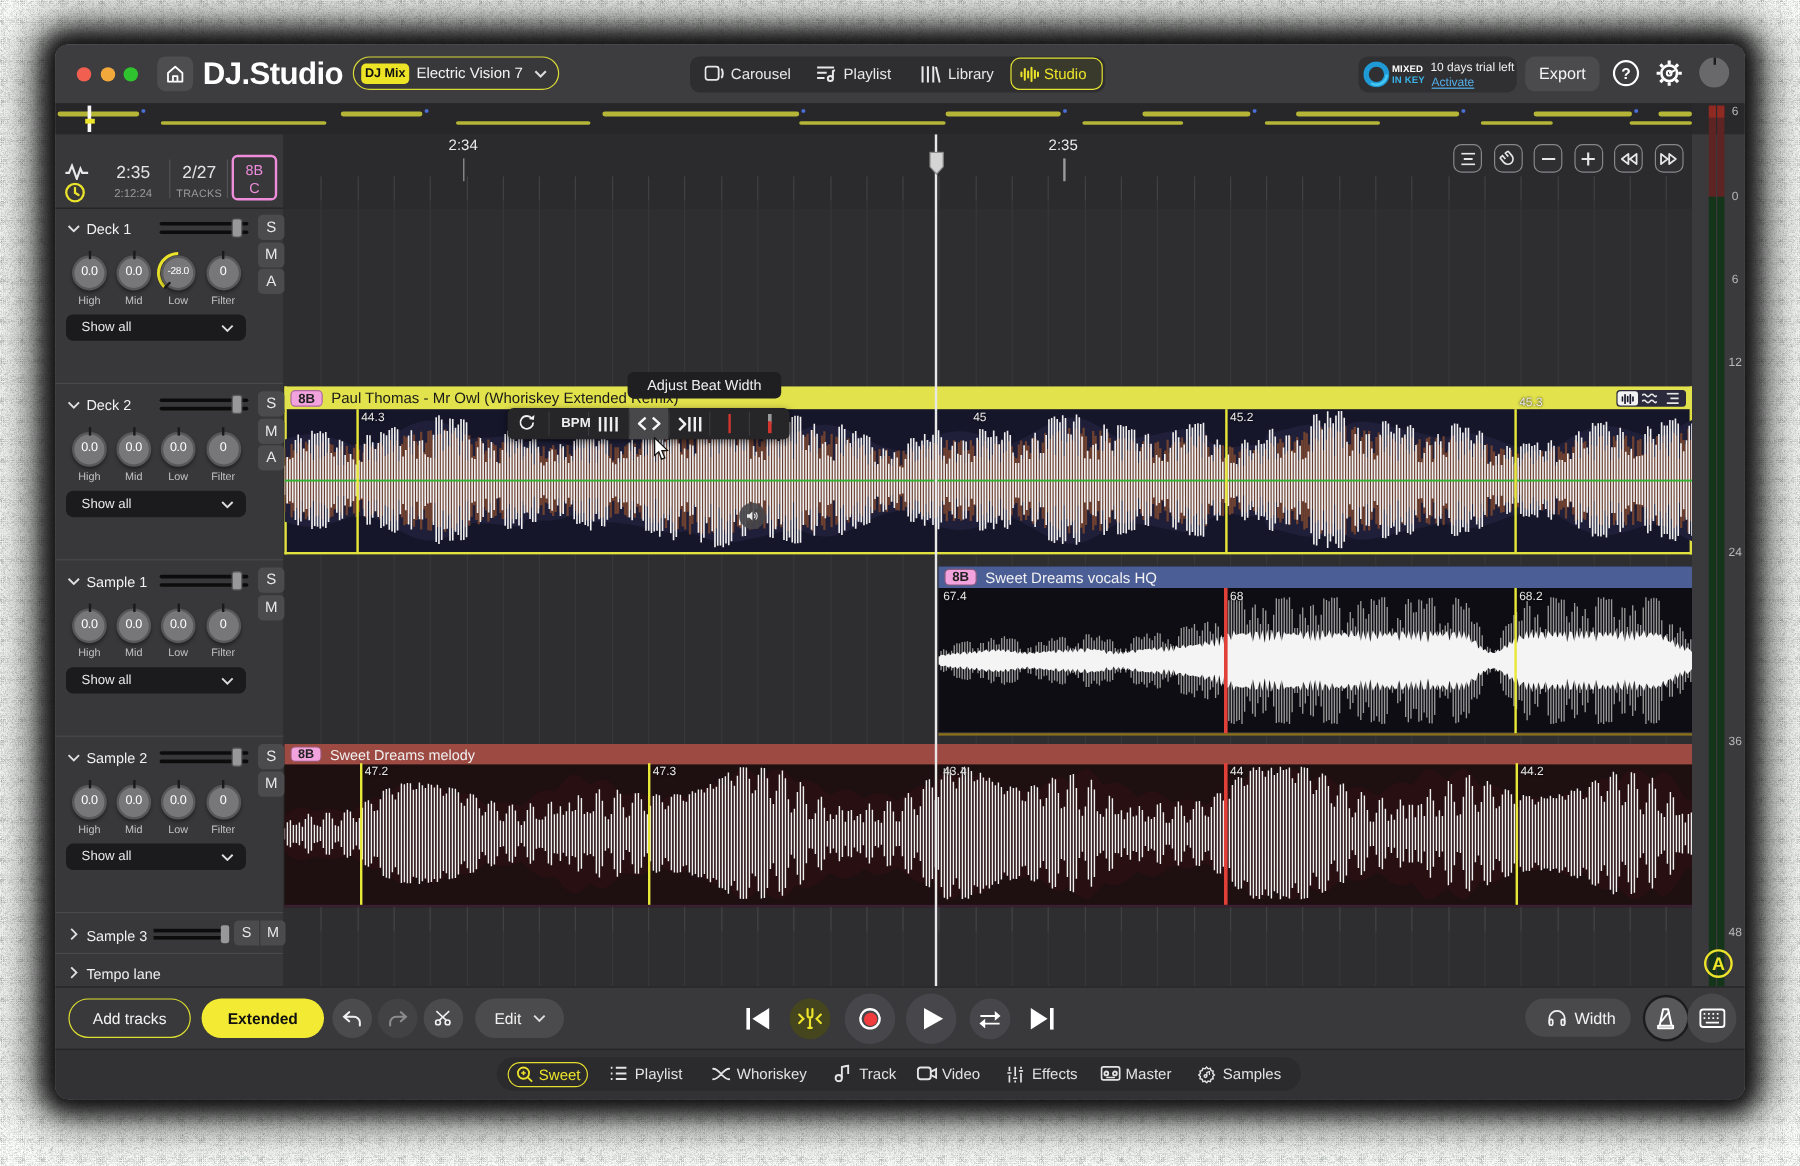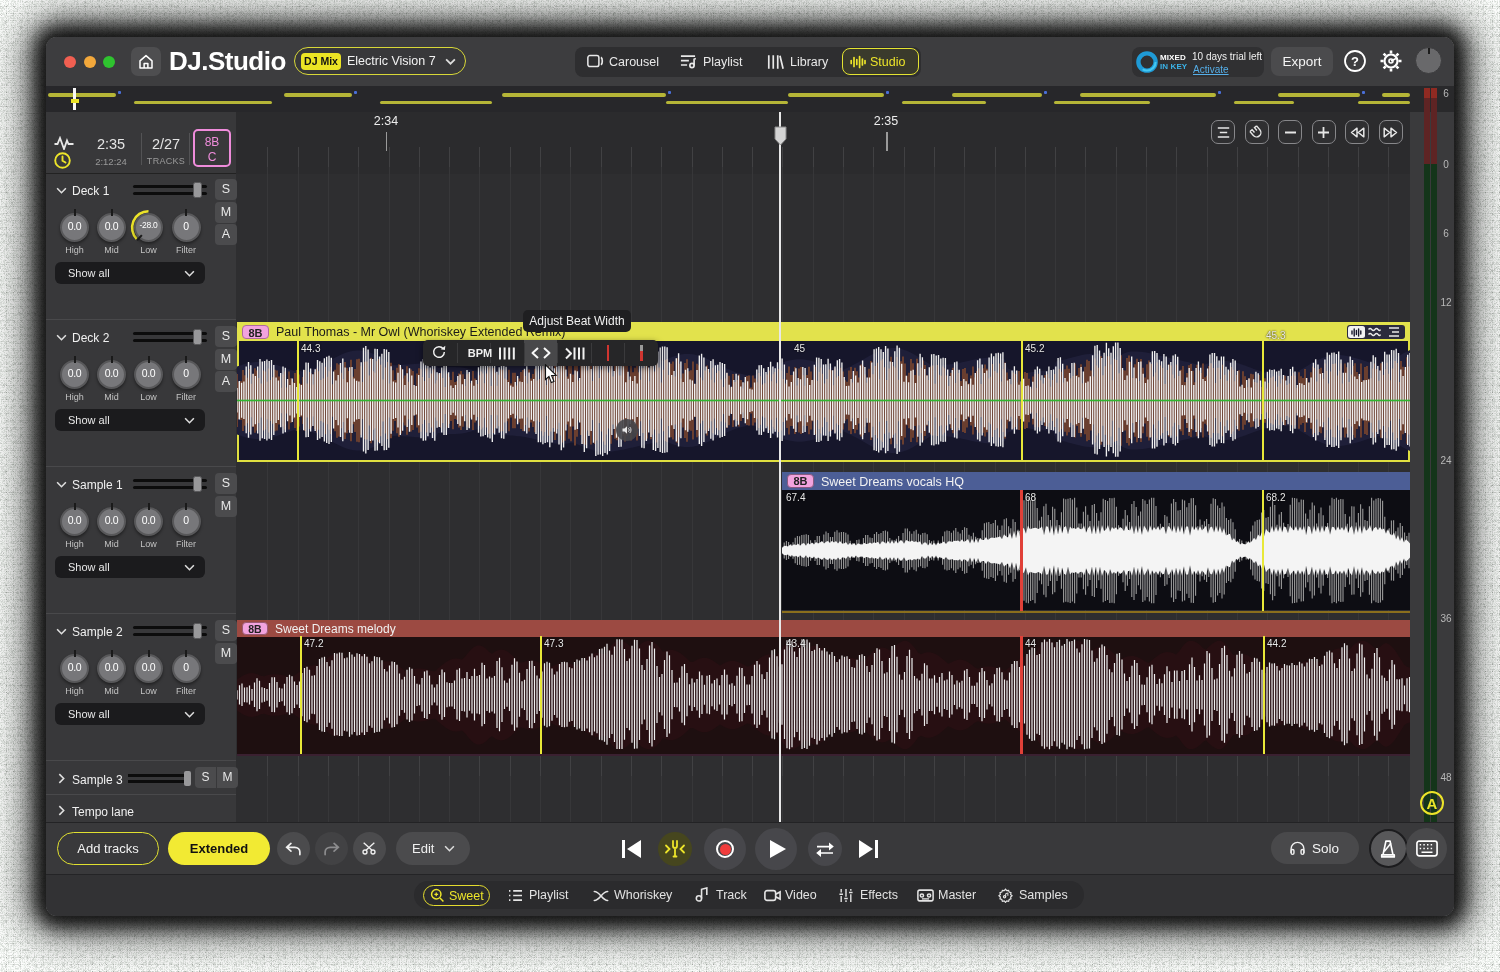--- a/index.html
+++ b/index.html
@@ -246,21 +246,21 @@
         <rect x="0" y="52" width="1173" height="14" fill="#46281f" opacity="0.85"></rect>
         <path d="M0.0 32.9V86.1M2.0 40.9V78.1M4.0 39.9V79.1M6.0 28.9V90.1M8.0 34.2V84.8M10.0 36.7V82.3M12.0 28.1V90.9M14.0 42.8V76.2M16.0 32.9V86.1M18.0 27.2V91.8M20.0 29.5V89.5M22.0 37.0V82.0M24.0 42.4V76.6M26.0 29.5V89.5M28.0 30.5V88.5M30.0 40.8V78.2M32.0 27.5V91.5M34.0 39.0V80.0M36.0 36.3V82.7M38.0 28.7V90.3M40.0 29.6V89.4M42.0 35.6V83.4M44.0 46.7V72.3M46.0 33.6V85.4M48.0 30.6V88.4M50.0 46.6V72.4M52.0 30.6V88.4M54.0 37.2V81.8M56.0 41.2V77.8M58.0 32.1V86.9M60.0 29.0V90.0M62.0 33.5V85.5M64.0 43.3V75.7M66.0 36.0V83.0M68.0 28.9V90.1M70.0 42.4V76.6M72.0 30.9V88.1M74.0 32.6V86.4M76.0 43.4V75.6M78.0 31.0V88.0M80.0 27.5V91.5M82.0 30.2V88.8M84.0 38.9V80.1M86.0 37.4V81.6M88.0 25.8V93.2M90.0 35.7V83.3M92.0 30.3V88.7M94.0 26.0V93.0M96.0 43.3V75.7M98.0 28.8V90.2M100.0 22.2V96.8M102.0 23.4V95.6M104.0 31.7V87.3M106.0 37.9V81.1M108.0 21.1V97.9M110.0 26.7V92.3M112.0 30.1V88.9M114.0 18.8V100.2M116.0 35.7V83.3M118.0 27.9V91.1M120.0 18.2V100.8M122.0 17.8V101.2M124.0 25.3V93.7M126.0 40.9V78.1M128.0 20.8V98.2M130.0 20.6V98.4M132.0 34.6V84.4M134.0 16.8V102.2M136.0 30.2V88.8M138.0 31.8V87.2M140.0 20.2V98.8M142.0 18.1V100.9M144.0 23.8V95.2M146.0 38.4V80.6M148.0 26.6V92.4M150.0 21.1V97.9M152.0 42.5V76.5M154.0 21.8V97.2M156.0 29.3V89.7M158.0 38.9V80.1M160.0 26.7V92.3M162.0 23.2V95.8M164.0 26.4V92.6M166.0 37.4V81.6M168.0 34.6V84.4M170.0 25.2V93.8M172.0 40.7V78.3M174.0 28.6V90.4M176.0 30.0V89.0M178.0 45.1V73.9M180.0 32.5V86.5M182.0 27.3V91.7M184.0 28.2V90.8M186.0 36.0V83.0M188.0 40.1V78.9M190.0 27.4V91.6M192.0 37.0V82.0M194.0 32.4V86.6M196.0 28.3V90.7M198.0 42.4V76.6M200.0 39.2V79.8M202.0 33.2V85.8M204.0 32.2V86.8M206.0 37.0V82.0M208.0 46.1V72.9M210.0 32.6V86.4M212.0 36.3V82.7M214.0 38.9V80.1M216.0 30.8V88.2M218.0 41.0V78.0M220.0 40.3V78.7M222.0 32.4V86.6M224.0 29.9V89.1M226.0 33.3V85.7M228.0 45.1V73.9M230.0 33.2V85.8M232.0 32.4V86.6M234.0 42.2V76.8M236.0 29.9V89.1M238.0 37.6V81.4M240.0 43.1V75.9M242.0 34.2V84.8M244.0 30.6V88.4M246.0 32.5V86.5M248.0 42.3V76.7M250.0 32.4V86.6M252.0 26.3V92.7M254.0 44.9V74.1M256.0 27.1V91.9M258.0 31.9V87.1M260.0 44.8V74.2M262.0 33.7V85.3M264.0 28.5V90.5M266.0 28.8V90.2M268.0 37.4V81.6M270.0 38.7V80.3M272.0 28.8V90.2M274.0 42.6V76.4M276.0 31.7V87.3M278.0 31.8V87.2M280.0 44.5V74.5M282.0 37.6V81.4M284.0 30.9V88.1M286.0 29.1V89.9M288.0 34.9V84.1M290.0 42.5V76.5M292.0 28.5V90.5M294.0 37.4V81.6M296.0 33.0V86.0M298.0 27.8V91.2M300.0 39.4V79.6M302.0 37.9V81.1M304.0 28.7V90.3M306.0 24.3V94.7M308.0 28.0V91.0M310.0 44.1V74.9M312.0 24.3V94.7M314.0 28.4V90.6M316.0 31.9V87.1M318.0 20.0V99.0M320.0 31.0V88.0M322.0 37.2V81.8M324.0 24.6V94.4M326.0 17.6V101.4M328.0 19.2V99.8M330.0 35.6V83.4M332.0 21.3V97.7M334.0 18.8V100.2M336.0 33.6V85.4M338.0 14.5V104.5M340.0 23.3V95.7M342.0 39.4V79.6M344.0 24.9V94.1M346.0 16.1V102.9M348.0 15.3V103.7M350.0 29.4V89.6M352.0 25.0V94.0M354.0 15.4V103.6M356.0 40.1V78.9M358.0 15.9V103.1M360.0 19.6V99.4M362.0 37.0V82.0M364.0 28.6V90.4M366.0 18.5V100.5M368.0 15.3V103.7M370.0 25.6V93.4M372.0 31.5V87.5M374.0 16.3V102.7M376.0 35.6V83.4M378.0 21.2V97.8M380.0 19.7V99.3M382.0 34.4V84.6M384.0 34.5V84.5M386.0 23.8V95.2M388.0 18.5V100.5M390.0 24.3V94.7M392.0 38.7V80.3M394.0 19.4V99.6M396.0 31.3V87.7M398.0 26.7V92.3M400.0 19.6V99.4M402.0 31.3V87.7M404.0 38.8V80.2M406.0 26.9V92.1M408.0 19.4V99.6M410.0 21.5V97.5M412.0 40.3V78.7M414.0 20.7V98.3M416.0 25.5V93.5M418.0 30.4V88.6M420.0 17.5V101.5M422.0 26.4V92.6M424.0 41.5V77.5M426.0 28.7V90.3M428.0 19.1V99.9M430.0 17.9V101.1M432.0 33.9V85.1M434.0 22.7V96.3M436.0 20.4V98.6M438.0 35.4V83.6M440.0 17.3V101.7M442.0 22.7V96.3M444.0 37.4V81.6M446.0 32.5V86.5M448.0 22.0V97.0M450.0 18.3V100.7M452.0 30.2V88.8M454.0 29.2V89.8M456.0 20.6V98.4M458.0 43.0V76.0M460.0 22.8V96.2M462.0 24.3V94.7M464.0 36.5V82.5M466.0 39.2V79.8M468.0 29.5V89.5M470.0 24.5V94.5M472.0 31.4V87.6M474.0 38.7V80.3M476.0 26.8V92.2M478.0 41.5V77.5M480.0 32.0V87.0M482.0 29.8V89.2M484.0 38.4V80.6M486.0 46.0V73.0M488.0 37.6V81.4M490.0 32.0V87.0M492.0 34.7V84.3M494.0 46.4V72.6M496.0 33.1V85.9M498.0 41.0V78.0M500.0 38.9V80.1M502.0 33.6V85.4M504.0 39.1V79.9M506.0 47.4V71.6M508.0 41.8V77.2M510.0 35.1V83.9M512.0 34.5V84.5M514.0 46.4V72.6M516.0 34.6V84.4M518.0 37.5V81.5M520.0 41.2V77.8M522.0 32.0V87.0M524.0 35.3V83.7M526.0 43.5V75.5M528.0 42.2V76.8M530.0 33.4V85.6M532.0 29.8V89.2M534.0 40.3V78.7M536.0 33.2V85.8M538.0 30.9V88.1M540.0 42.2V76.8M542.0 28.1V90.9M544.0 29.4V89.6M546.0 38.1V80.9M548.0 42.6V76.4M550.0 31.9V87.1M552.0 25.6V93.4M554.0 33.9V85.1M556.0 34.1V84.9M558.0 25.9V93.1M560.0 44.4V74.6M562.0 27.6V91.4M564.0 26.1V92.9M566.0 34.2V84.8M568.0 44.8V74.2M570.0 34.1V84.9M572.0 25.8V93.2M574.0 30.4V88.6M576.0 38.8V80.2M578.0 25.8V93.2M580.0 40.1V78.9M582.0 31.1V87.9M584.0 26.5V92.5M586.0 32.8V86.2M588.0 42.5V76.5M590.0 38.1V80.9M592.0 28.6V90.4M594.0 29.3V89.7M596.0 44.3V74.7M598.0 27.4V91.6M600.0 36.4V82.6M602.0 34.9V84.1M604.0 26.7V92.3M606.0 30.6V88.4M608.0 39.3V79.7M610.0 40.8V78.2M612.0 29.5V89.5M614.0 26.1V92.9M616.0 41.6V77.4M618.0 26.7V92.3M620.0 30.2V88.8M622.0 36.5V82.5M624.0 23.5V95.5M626.0 24.9V94.1M628.0 33.4V85.6M630.0 41.7V77.3M632.0 27.7V91.3M634.0 20.0V99.0M636.0 33.2V85.8M638.0 24.9V94.1M640.0 21.7V97.3M642.0 38.2V80.8M644.0 19.5V99.5M646.0 18.0V101.0M648.0 26.3V92.7M650.0 39.0V80.0M652.0 27.5V91.5M654.0 15.7V103.3M656.0 25.2V93.8M658.0 26.8V92.2M660.0 16.1V102.9M662.0 38.8V80.2M664.0 20.2V98.8M666.0 15.5V103.5M668.0 22.5V96.5M670.0 34.8V84.2M672.0 31.8V87.2M674.0 18.1V100.9M676.0 22.2V96.8M678.0 34.0V85.0M680.0 17.8V101.2M682.0 34.8V84.2M684.0 26.8V92.2M686.0 19.5V99.5M688.0 24.1V94.9M690.0 34.2V84.8M692.0 39.0V80.0M694.0 25.4V93.6M696.0 24.4V94.6M698.0 42.8V76.2M700.0 24.0V95.0M702.0 33.8V85.2M704.0 34.8V84.2M706.0 25.4V93.6M708.0 27.2V91.8M710.0 34.6V84.4M712.0 44.9V74.1M714.0 31.8V87.2M716.0 26.7V92.3M718.0 42.0V77.0M720.0 28.7V90.3M722.0 32.0V87.0M724.0 40.0V79.0M726.0 27.9V91.1M728.0 27.0V92.0M730.0 32.5V86.5M732.0 42.6V76.4M734.0 34.4V84.6M736.0 25.4V93.6M738.0 36.5V82.5M740.0 30.0V89.0M742.0 27.2V91.8M744.0 43.0V76.0M746.0 27.3V91.7M748.0 23.6V95.4M750.0 27.8V91.2M752.0 37.5V81.5M754.0 35.8V83.2M756.0 23.0V96.0M758.0 30.0V89.0M760.0 31.8V87.2M762.0 22.6V96.4M764.0 40.4V78.6M766.0 28.0V91.0M768.0 21.6V97.4M770.0 31.5V87.5M772.0 38.6V80.4M774.0 43.3V75.7M776.0 31.4V87.6M778.0 32.9V86.1M780.0 41.6V77.4M782.0 30.0V89.0M784.0 41.0V78.0M786.0 37.9V81.1M788.0 31.1V87.9M790.0 32.0V87.0M792.0 37.7V81.3M794.0 47.5V71.5M796.0 35.5V83.5M798.0 33.1V85.9M800.0 47.1V71.9M802.0 32.8V86.2M804.0 39.3V79.7M806.0 42.4V76.6M808.0 34.1V84.9M810.0 33.3V85.7M812.0 37.2V81.8M814.0 45.8V73.2M816.0 38.9V80.1M818.0 33.1V85.9M820.0 41.7V77.3M822.0 28.2V90.8M824.0 30.7V88.3M826.0 41.5V77.5M828.0 28.3V90.7M830.0 24.6V94.4M832.0 27.7V91.3M834.0 37.3V81.7M836.0 35.0V84.0M838.0 22.5V96.5M840.0 34.1V84.9M842.0 27.0V92.0M844.0 23.2V95.8M846.0 42.3V76.7M848.0 25.7V93.3M850.0 18.7V100.3M852.0 20.1V98.9M854.0 29.4V89.6M856.0 35.4V83.6M858.0 17.4V101.6M860.0 24.4V94.6M862.0 26.7V92.3M864.0 15.3V103.7M866.0 34.3V84.7M868.0 25.2V93.8M870.0 15.3V103.7M872.0 15.3V103.7M874.0 23.5V95.5M876.0 39.3V79.7M878.0 18.3V100.7M880.0 19.0V100.0M882.0 32.3V86.7M884.0 14.3V104.7M886.0 28.9V90.1M888.0 29.4V89.6M890.0 16.9V102.1M892.0 14.6V104.4M894.0 20.8V98.2M896.0 37.0V82.0M898.0 23.2V95.8M900.0 17.8V101.2M902.0 40.1V78.9M904.0 18.0V101.0M906.0 26.8V92.2M908.0 36.5V82.5M910.0 23.2V95.8M912.0 19.4V99.6M914.0 23.0V96.0M916.0 35.4V83.6M918.0 31.4V87.6M920.0 21.4V97.6M922.0 39.3V79.7M924.0 24.6V94.4M926.0 26.9V92.1M928.0 43.0V76.0M930.0 29.1V89.9M932.0 23.4V95.6M934.0 24.5V94.5M936.0 33.5V85.5M938.0 37.3V81.7M940.0 23.5V95.5M942.0 35.0V84.0M944.0 28.8V90.2M946.0 25.1V93.9M948.0 41.0V78.0M950.0 32.0V87.0M952.0 24.2V94.8M954.0 23.1V95.9M956.0 29.8V89.2M958.0 41.3V77.7M960.0 23.8V95.2M962.0 29.6V89.4M964.0 32.1V86.9M966.0 22.5V96.5M968.0 36.2V82.8M970.0 34.7V84.3M972.0 25.0V94.0M974.0 22.2V96.8M976.0 27.0V92.0M978.0 42.1V76.9M980.0 26.8V92.2M982.0 26.8V92.2M984.0 37.9V81.1M986.0 23.8V95.2M988.0 33.8V85.2M990.0 39.8V79.2M992.0 29.7V89.3M994.0 25.9V93.1M996.0 28.6V90.4M998.0 40.3V78.7M1000.0 34.0V85.0M1002.0 29.3V89.7M1004.0 45.6V73.4M1006.0 30.2V88.8M1008.0 35.3V83.7M1010.0 46.2V72.8M1012.0 36.9V82.1M1014.0 32.7V86.3M1016.0 33.3V85.7M1018.0 41.1V77.9M1020.0 41.7V77.3M1022.0 34.0V85.0M1024.0 46.0V73.0M1026.0 36.6V82.4M1028.0 37.2V81.8M1030.0 47.6V71.4M1032.0 41.8V77.2M1034.0 36.7V82.3M1036.0 35.4V83.6M1038.0 40.2V78.8M1040.0 45.7V73.3M1042.0 35.0V84.0M1044.0 42.6V76.4M1046.0 38.3V80.7M1048.0 34.8V84.2M1050.0 44.0V75.0M1052.0 42.4V76.6M1054.0 35.1V83.9M1056.0 31.7V87.3M1058.0 34.7V84.3M1060.0 46.9V72.1M1062.0 31.3V87.7M1064.0 35.2V83.8M1066.0 37.0V82.0M1068.0 28.0V91.0M1070.0 36.9V82.1M1072.0 41.4V77.6M1074.0 31.3V87.7M1076.0 25.6V93.4M1078.0 27.0V92.0M1080.0 40.6V78.4M1082.0 28.0V91.0M1084.0 26.8V92.2M1086.0 37.7V81.3M1088.0 22.5V96.5M1090.0 29.9V89.1M1092.0 42.5V76.5M1094.0 30.4V88.6M1096.0 22.9V96.1M1098.0 22.4V96.6M1100.0 34.5V84.5M1102.0 29.8V89.2M1104.0 22.5V96.5M1106.0 42.4V76.6M1108.0 22.6V96.4M1110.0 26.3V92.7M1112.0 40.9V78.1M1114.0 33.4V85.6M1116.0 24.9V94.1M1118.0 22.2V96.8M1120.0 31.1V87.9M1122.0 35.0V84.0M1124.0 22.5V96.5M1126.0 39.6V79.4M1128.0 25.9V93.1M1130.0 24.9V94.1M1132.0 37.7V81.3M1134.0 37.2V81.8M1136.0 27.5V91.5M1138.0 22.5V96.5M1140.0 27.9V91.1M1142.0 39.8V79.2M1144.0 22.3V96.7M1146.0 33.9V85.1M1148.0 28.1V90.9M1150.0 21.7V97.3M1152.0 32.8V86.2M1154.0 39.3V79.7M1156.0 27.6V91.4M1158.0 20.0V99.0M1160.0 22.0V97.0M1162.0 41.0V78.0M1164.0 20.0V99.0M1166.0 25.7V93.3M1168.0 29.1V89.9M1170.0 16.3V102.7M1172.0 25.5V93.5" stroke="#6f4130" stroke-width="1.9" fill="none"></path>
         <path d="M0.0 47.0V71.6M2.3 39.9V78.5M4.6 41.7V76.7M6.9 40.5V77.9M9.2 25.6V92.3M11.5 21.1V96.7M13.8 24.3V93.6M16.1 32.8V85.4M18.4 35.1V83.2M20.7 25.5V92.5M23.0 18.0V99.8M25.3 20.5V97.3M27.6 19.9V97.9M29.9 18.4V99.4M32.2 20.0V97.8M34.5 18.9V98.9M36.8 24.0V94.0M39.1 36.4V82.0M41.4 39.4V79.0M43.7 32.0V86.2M46.0 25.5V92.5M48.3 26.7V91.3M50.6 38.1V80.3M52.9 43.9V74.6M55.2 37.4V81.0M57.5 42.0V76.5M59.8 46.1V72.5M62.1 42.6V75.9M64.4 44.0V74.5M66.7 28.8V89.2M69.0 21.6V96.2M71.3 21.8V96.0M73.6 27.6V90.5M75.9 33.2V85.0M78.2 28.2V89.9M80.5 18.9V98.9M82.8 20.3V97.5M85.1 21.8V96.0M87.4 17.3V100.5M89.7 15.7V102.0M92.0 14.8V102.9M94.3 16.7V101.0M96.6 30.6V87.5M98.9 39.4V79.0M101.2 34.0V84.2M103.5 21.9V96.0M105.8 17.5V100.2M108.1 26.6V91.4M110.4 41.3V77.2M112.7 26.2V91.8M115.0 25.9V92.0M117.3 37.6V80.7M119.6 39.8V78.6M121.9 40.4V78.0M124.2 21.2V96.6M126.5 6.8V110.6M128.8 5.0V112.4M131.1 8.6V108.9M133.4 17.7V100.1M135.7 18.1V99.6M138.0 7.7V109.7M140.3 8.1V109.4M142.6 15.5V102.2M144.9 12.7V104.9M147.2 8.1V109.3M149.5 8.5V108.9M151.8 10.9V106.7M154.1 25.3V92.7M156.4 40.5V77.9M158.7 41.4V77.0M161.0 31.7V86.5M163.3 24.0V93.9M165.6 28.3V89.8M167.9 44.0V74.6M170.2 32.2V86.0M172.5 27.3V90.7M174.8 34.4V83.9M177.1 44.1V74.4M179.4 45.0V73.6M181.7 34.0V84.3M184.0 20.6V97.2M186.3 18.0V99.8M188.6 18.4V99.4M190.9 22.7V95.2M193.2 26.4V91.7M195.5 20.9V97.0M197.8 18.0V99.8M200.1 31.3V86.8M202.4 32.1V86.1M204.7 26.5V91.5M207.0 23.9V94.1M209.3 24.0V93.9M211.6 31.2V87.0M213.9 44.4V74.1M216.2 47.0V71.7M218.5 44.1V74.5M220.8 35.1V83.1M223.1 33.5V84.7M225.4 43.3V75.2M227.7 38.0V80.3M230.0 29.0V89.1M232.3 30.9V87.3M234.6 39.8V78.6M236.9 44.8V73.7M239.2 39.0V79.4M241.5 26.3V91.7M243.8 22.3V95.6M246.1 22.7V95.2M248.4 23.9V94.0M250.7 21.2V96.6M253.0 20.3V97.6M255.3 16.6V101.1M257.6 24.3V93.6M259.9 30.8V87.4M262.2 26.2V91.8M264.5 20.5V97.3M266.8 20.1V97.7M269.1 25.8V92.2M271.4 40.9V77.5M273.7 44.5V74.1M276.0 45.8V72.8M278.3 40.9V77.6M280.6 35.1V83.2M282.9 40.6V77.8M285.2 40.9V77.6M287.5 27.8V90.2M289.8 25.3V92.6M292.1 31.5V86.7M294.4 39.7V78.7M296.7 38.1V80.3M299.0 24.9V93.0M301.3 16.4V101.3M303.6 16.4V101.3M305.9 14.5V103.2M308.2 15.7V102.0M310.5 16.4V101.3M312.8 11.4V106.2M315.1 16.1V101.6M317.4 27.2V90.8M319.7 25.4V92.5M322.0 14.2V103.4M324.3 8.3V109.2M326.6 11.1V106.4M328.9 28.5V89.6M331.2 37.8V80.6M333.5 32.7V85.5M335.8 40.9V77.6M338.1 29.4V88.7M340.4 30.2V87.9M342.7 36.9V81.5M345.0 14.7V102.9M347.3 6.3V111.1M349.6 10.3V107.2M351.9 22.8V95.1M354.2 28.1V90.0M356.5 16.0V101.7M358.8 2.2V115.1M361.1 3.7V113.7M363.4 3.8V113.6M365.7 2.3V115.0M368.0 5.5V111.9M370.3 3.9V113.4M372.6 7.5V110.0M374.9 23.9V94.1M377.2 30.1V88.0M379.5 21.2V96.7M381.8 11.7V105.9M384.1 11.9V105.7M386.4 25.2V92.8M388.7 41.3V77.2M391.0 30.7V87.5M393.3 35.4V82.9M395.6 40.1V78.3M397.9 35.0V83.3M400.2 42.4V76.1M402.5 22.9V95.0M404.8 10.7V106.8M407.1 10.2V107.3M409.4 17.7V100.0M411.7 26.6V91.5M414.0 21.9V96.0M416.3 8.3V109.1M418.6 7.5V109.9M420.9 10.6V106.9M423.2 6.4V111.0M425.5 5.5V111.9M427.8 5.5V111.8M430.1 6.2V111.2M432.4 21.2V96.6M434.7 33.9V84.3M437.0 30.0V88.1M439.3 17.3V100.5M441.6 12.2V105.4M443.9 20.5V97.3M446.2 41.0V77.5M448.5 28.7V89.3M450.8 27.3V90.8M453.1 38.6V79.8M455.4 39.6V78.8M457.7 42.7V75.8M460.0 29.1V89.0M462.3 14.6V103.1M464.6 12.7V104.9M466.9 16.6V101.1M469.2 25.6V92.4M471.5 28.1V90.0M473.8 20.1V97.7M476.1 18.2V99.6M478.4 24.3V93.7M480.7 23.7V94.2M483.0 21.0V96.8M485.3 22.0V95.9M487.6 23.1V94.9M489.9 31.7V86.4M492.2 43.7V74.8M494.5 45.7V72.9M496.8 39.1V79.3M499.1 32.8V85.4M501.4 34.5V83.7M503.7 45.4V73.2M506.0 41.3V77.1M508.3 35.9V82.3M510.6 40.2V78.2M512.9 47.7V70.9M515.2 48.5V70.2M517.5 41.4V77.1M519.8 28.6V89.5M522.1 24.3V93.7M524.4 23.9V94.0M526.7 27.2V90.8M529.0 30.9V87.2M531.3 26.1V91.9M533.6 20.7V97.1M535.9 25.6V92.4M538.2 27.2V90.8M540.5 21.3V96.5M542.8 18.0V99.7M545.1 17.6V100.1M547.4 23.4V94.5M549.7 38.7V79.6M552.0 45.4V73.1M554.3 41.1V77.4M556.6 30.4V87.7M558.9 27.2V90.9M561.2 37.1V81.2M563.5 38.2V80.2M565.8 26.1V91.9M568.1 27.0V91.1M570.4 37.1V81.2M572.7 43.9V74.7M575.0 39.0V79.4M577.3 23.8V94.1M579.6 16.6V101.1M581.9 16.7V101.0M584.2 18.1V99.7M586.5 23.4V94.5M588.8 23.2V94.7M591.1 17.8V100.0M593.4 22.5V95.4M595.7 29.3V88.8M598.0 25.5V92.5M600.3 19.3V98.5M602.6 18.0V99.8M604.9 21.6V96.3M607.2 36.0V82.3M609.5 44.9V73.6M611.8 44.8V73.7M614.1 38.1V80.2M616.4 30.1V88.0M618.7 34.4V83.9M621.0 41.4V77.1M623.3 24.5V93.4M625.6 19.6V98.2M627.9 26.1V91.9M630.2 36.6V81.7M632.5 36.5V81.8M634.8 21.4V96.4M637.1 8.3V109.2M639.4 7.4V110.1M641.7 6.0V111.4M644.0 8.2V109.3M646.3 10.9V106.7M648.6 5.1V112.3M650.9 7.4V110.0M653.2 20.4V97.5M655.5 21.0V96.8M657.8 10.3V107.3M660.1 4.4V112.9M662.4 6.7V110.7M664.7 22.8V95.1M667.0 40.8V77.7M669.3 34.7V83.6M671.6 41.3V77.2M673.9 29.8V88.3M676.2 28.8V89.3M678.5 42.0V76.5M680.8 22.2V95.7M683.1 12.8V104.8M685.4 16.2V101.5M687.7 27.9V90.1M690.0 34.6V83.7M692.3 26.3V91.7M694.6 13.3V104.3M696.9 13.1V104.5M699.2 14.4V103.2M701.5 14.0V103.6M703.8 17.4V100.4M706.1 16.7V101.0M708.4 17.1V100.7M710.7 28.6V89.4M713.0 35.1V83.2M715.3 29.1V89.0M717.6 21.3V96.5M719.9 20.4V97.4M722.2 28.7V89.3M724.5 44.9V73.6M726.8 38.1V80.3M729.1 40.3V78.1M731.4 43.2V75.4M733.7 37.4V81.0M736.0 43.8V74.8M738.3 32.1V86.1M740.6 19.3V98.5M742.9 17.5V100.3M745.2 23.4V94.5M747.5 31.9V86.2M749.8 29.4V88.7M752.1 16.4V101.3M754.4 12.6V105.0M756.7 15.3V102.4M759.0 12.3V105.3M761.3 11.8V105.8M763.6 12.4V105.2M765.9 11.3V106.3M768.2 22.0V95.8M770.5 39.6V78.8M772.8 38.1V80.2M775.1 29.5V88.6M777.4 25.3V92.7M779.7 29.6V88.5M782.0 43.7V74.9M784.3 40.2V78.2M786.6 37.7V80.6M788.9 44.9V73.6M791.2 44.6V74.0M793.5 45.7V72.8M795.8 40.7V77.7M798.1 28.5V89.6M800.4 25.5V92.5M802.7 27.7V90.4M805.0 34.2V84.0M807.3 36.8V81.5M809.6 30.2V88.0M811.9 25.6V92.4M814.2 29.1V89.0M816.5 28.6V89.5M818.8 25.6V92.4M821.1 17.1V100.6M823.4 16.3V101.4M825.7 22.7V95.2M828.0 36.9V81.5M830.3 40.5V77.9M832.6 31.9V86.2M834.9 22.0V95.9M837.2 21.8V96.1M839.5 35.1V83.2M841.8 36.3V82.0M844.1 25.9V92.1M846.4 30.5V87.7M848.7 41.8V76.7M851.0 40.5V78.0M853.3 35.3V83.0M855.6 14.2V103.4M857.9 4.7V112.7M860.2 3.9V113.5M862.5 9.4V108.1M864.8 17.0V100.8M867.1 11.7V105.9M869.4 1.7V115.6M871.7 7.2V110.2M874.0 11.7V105.9M876.3 5.2V112.2M878.6 1.5V115.7M880.9 1.5V115.8M883.2 7.1V110.4M885.5 27.1V91.0M887.8 39.1V79.3M890.1 34.5V83.7M892.4 20.7V97.1M894.7 15.5V102.2M897.0 26.6V91.5M899.3 37.2V81.1M901.6 20.9V97.0M903.9 20.6V97.3M906.2 32.7V85.5M908.5 41.9V76.5M910.8 38.5V79.9M913.1 21.3V96.6M915.4 10.2V107.4M917.7 9.9V107.6M920.0 11.9V105.7M922.3 18.8V99.0M924.6 20.2V97.7M926.9 13.0V104.6M929.2 15.6V102.1M931.5 23.7V94.2M933.8 21.1V96.8M936.1 14.5V103.1M938.4 13.2V104.4M940.7 15.7V102.0M943.0 29.8V88.3M945.3 43.9V74.6M947.6 44.3V74.2M949.9 36.4V81.9M952.2 27.1V90.9M954.5 30.1V88.1M956.8 44.0V74.5M959.1 27.0V91.1M961.4 20.6V97.2M963.7 26.7V91.3M966.0 38.0V80.4M968.3 39.9V78.5M970.6 27.5V90.6M972.9 13.5V104.1M975.2 12.0V105.6M977.5 12.1V105.5M979.8 15.2V102.5M982.1 19.4V98.4M984.4 15.5V102.1M986.7 15.4V102.3M989.0 25.8V92.1M991.3 28.6V89.5M993.6 21.8V96.1M995.9 18.0V99.7M998.2 19.6V98.2M1000.5 29.9V88.2M1002.8 45.4V73.2M1005.1 43.7V74.9M1007.4 47.0V71.7M1009.7 39.1V79.3M1012.0 37.5V80.9M1014.3 46.4V72.2M1016.6 38.2V80.2M1018.9 30.7V87.4M1021.2 32.2V86.0M1023.5 39.6V78.8M1025.8 44.7V73.8M1028.1 40.4V78.0M1030.4 30.8V87.3M1032.7 28.6V89.5M1035.0 29.1V89.0M1037.3 28.5V89.6M1039.6 30.6V87.6M1041.9 29.8V88.3M1044.2 27.7V90.3M1046.5 34.1V84.1M1048.8 39.4V79.0M1051.1 35.1V83.2M1053.4 28.0V90.1M1055.7 25.8V92.2M1058.0 30.4V87.7M1060.3 44.0V74.5M1062.6 42.1V76.3M1064.9 42.4V76.1M1067.2 43.9V74.6M1069.5 37.0V81.3M1071.8 41.6V76.9M1074.1 36.5V81.8M1076.4 21.7V96.1M1078.7 18.3V99.4M1081.0 23.6V94.3M1083.3 32.8V85.4M1085.6 31.9V86.2M1087.9 18.6V99.1M1090.2 11.6V106.0M1092.5 13.8V103.8M1094.8 11.7V105.9M1097.1 11.4V106.1M1099.4 12.9V104.7M1101.7 10.5V107.0M1104.0 18.4V99.3M1106.3 31.8V86.4M1108.6 31.8V86.4M1110.9 21.4V96.4M1113.2 15.4V102.3M1115.5 19.0V98.8M1117.8 35.4V82.9M1120.1 38.1V80.2M1122.4 33.0V85.2M1124.7 41.0V77.4M1127.0 39.2V79.2M1129.3 39.0V79.4M1131.6 38.6V79.8M1133.9 20.7V97.1M1136.2 14.2V103.4M1138.5 16.2V101.5M1140.8 24.9V93.1M1143.1 29.6V88.5M1145.4 20.7V97.2M1147.7 10.8V106.7M1150.0 13.6V104.0M1152.3 13.5V104.1M1154.6 9.1V108.4M1156.9 9.2V108.3M1159.2 7.7V109.8M1161.5 12.0V105.6M1163.8 28.4V89.6M1166.1 35.0V83.3M1168.4 25.9V92.1M1170.7 13.7V103.9M1173.0 12.0V105.5" stroke="#f0f0f0" stroke-width="1.35" fill="none"></path>
         <rect x="0" y="58.7" width="1173" height="1.6" fill="#2fb52f"></rect>
       </svg>
     </div>
     <div class="abs" style="left:251px;top:304px;width:2px;height:119px;background:#e8e838"></div>
     <div class="abs" style="left:975px;top:304px;width:2px;height:119px;background:#e8e838"></div>
     <div class="abs" style="left:1216px;top:304px;width:2px;height:119px;background:#e8e838"></div>
     <div class="abs" style="left:255px;top:306px;font-size:10px;color:#e8e8e8;text-shadow:0 0 2px #000">44.3</div>
-    <div class="abs" style="left:748px;top:306px;font-size:10px;color:#e8e8e8;text-shadow:0 0 2px #000">45</div>
+    <div class="abs" style="left:765px;top:306px;font-size:10px;color:#e8e8e8;text-shadow:0 0 2px #000">45</div>
     <div class="abs" style="left:979px;top:306px;font-size:10px;color:#e8e8e8;text-shadow:0 0 2px #000">45.2</div>
     <div class="abs" style="left:1220px;top:293px;font-size:10px;color:#e8e8e8;text-shadow:0 0 2px #000">45.3</div>
     <div class="abs" style="left:570px;top:382px;width:22px;height:22px;border-radius:50%;background:rgba(70,70,74,0.9)"></div>
     <svg width="12" height="12" viewBox="0 0 24 24" style="position:absolute;left:575px;top:387px" fill="#e8e8e8">
       <path d="M3 9 v6 h4 l5 4.5 V4.5 L7 9 Z"></path>
       <path d="M15 8.5 a5 5 0 0 1 0 7 M17.5 6 a8.5 8.5 0 0 1 0 12" fill="none" stroke="#e8e8e8" stroke-width="1.8"></path>
     </svg>
     <div class="abs" style="left:736px;top:435px;width:628px;height:138px;background:#0d0d13"></div>
     <div class="abs" style="left:736px;top:435px;width:628px;height:17.5px;background:#4c5e96"></div>
     <div class="abs" style="left:741px;top:437px;width:27px;height:14px;background:#f2a3de;border-radius:4px;border:1px solid #8a5a80;color:#222;font-size:11px;font-weight:bold;text-align:center;line-height:13.5px">8B</div>
@@ -331,21 +331,21 @@
     <div class="abs" style="left:1190.9px;top:719px;width:1px;height:20px;background:#414143"></div>
     <div class="abs" style="left:1221.2px;top:719px;width:1px;height:20px;background:#414143"></div>
     <div class="abs" style="left:1251.5px;top:719px;width:1px;height:20px;background:#414143"></div>
     <div class="abs" style="left:1281.8px;top:719px;width:1px;height:20px;background:#414143"></div>
     <div class="abs" style="left:1312.1px;top:719px;width:1px;height:20px;background:#414143"></div>
     <div class="abs" style="left:1342.4px;top:719px;width:1px;height:20px;background:#414143"></div>
     <div class="abs" style="left:733px;top:75px;width:2.2px;height:710px;background:#e8e8e8"></div>
     <svg width="13" height="20" viewBox="0 0 13 20" style="position:absolute;left:728px;top:89px">
       <path d="M1 1 h11 v12 L6.5 19 1 13 Z" fill="#d4d4d4" stroke="#8a8a8a"></path>
     </svg>
-    <div class="abs" style="left:477px;top:273px;width:108px;height:22px;background:#1f1f21;border-radius:5px;color:#f0f0f0;font-size:12px;text-align:center;line-height:22px">Adjust Beat Width</div>
+    <div class="abs" style="left:477px;top:273px;width:128px;height:22px;background:#1f1f21;border-radius:5px;color:#f0f0f0;font-size:12px;text-align:center;line-height:22px">Adjust Beat Width</div>
     <div class="abs" style="left:377px;top:303px;width:235px;height:26px;background:#262628;border-radius:5px;box-shadow:0 2px 6px rgba(0,0,0,0.5)"></div>
     <div class="abs" style="left:477.5px;top:303px;width:33.5px;height:26px;background:#48484a;border-radius:0"></div>
     <div class="abs" style="left:410.6px;top:306px;width:1px;height:20px;background:#3a3a3c"></div>
     <div class="abs" style="left:444.1px;top:306px;width:1px;height:20px;background:#3a3a3c"></div>
     <div class="abs" style="left:477.7px;top:306px;width:1px;height:20px;background:#3a3a3c"></div>
     <div class="abs" style="left:511.3px;top:306px;width:1px;height:20px;background:#3a3a3c"></div>
     <div class="abs" style="left:544.9px;top:306px;width:1px;height:20px;background:#3a3a3c"></div>
     <div class="abs" style="left:578.4px;top:306px;width:1px;height:20px;background:#3a3a3c"></div>
     <svg width="16" height="16" viewBox="0 0 24 24" style="position:absolute;left:385px;top:307px" fill="none" stroke="#f0f0f0" stroke-width="2.2">
       <path d="M18.4 7.2 a8 8 0 1 0 1.6 4.8"></path>
@@ -572,21 +572,21 @@
     </svg>
     <svg width="22" height="20" viewBox="0 0 22 20" style="position:absolute;left:811px;top:802px" fill="#fff">
       <rect x="18" y="1" width="3" height="18"></rect>
       <path d="M2 1 L16 10 2 19 Z"></path>
     </svg>
     <div class="abs" style="left:1225px;top:795px;width:88px;height:32px;border-radius:16px;background:#49494b"></div>
     <svg width="17" height="16" viewBox="0 0 24 22" style="position:absolute;left:1243px;top:803px" fill="none" stroke="#f0f0f0" stroke-width="2">
       <path d="M3 18 v-6 a9 9 0 0 1 18 0 v6"></path>
       <path d="M3 18 a2 2 0 0 0 4 0 v-3 a2 2 0 0 0 -4 0 Z M21 18 a2 2 0 0 1 -4 0 v-3 a2 2 0 0 1 4 0 Z"></path>
     </svg>
-    <div class="abs" style="left:1266px;top:803.5px;font-size:13.5px;color:#f4f4f4">Solo</div>
+    <div class="abs" style="left:1266px;top:803.5px;font-size:13.5px;color:#f4f4f4">Width</div>
     <div class="abs" style="left:1324px;top:793px;width:37px;height:37px;border-radius:50%;background:#55555"></div>
     <div class="abs" style="left:1323px;top:792px;width:39px;height:39px;border-radius:50%;background:#58585a;border:2.5px solid #1c1c1e"></div>
     <svg width="20" height="20" viewBox="0 0 24 24" style="position:absolute;left:1332px;top:802px" fill="none" stroke="#fff" stroke-width="2" stroke-linejoin="round">
       <path d="M9.5 2.5 h5 L18 19 H6 Z M4.5 19 h15 v2.5 h-15 Z"></path>
       <path d="M15.5 5 l-8 10" stroke-width="1.8"></path>
     </svg>
     <div class="abs" style="left:1360px;top:791px;width:41px;height:41px;border-radius:50%;background:#49494b"></div>
     <svg width="22" height="17" viewBox="0 0 24 18" style="position:absolute;left:1370px;top:803px" fill="none" stroke="#fff" stroke-width="1.8">
       <rect x="1" y="1" width="22" height="16" rx="2.5"></rect>
       <path d="M4 5 h1.6 M8 5 h1.6 M12 5 h1.6 M16 5 h1.6 M20 5 h0 M4 9 h1.6 M8 9 h1.6 M12 9 h1.6 M16 9 h1.6 M6 13 h12" stroke-width="1.6"></path>

